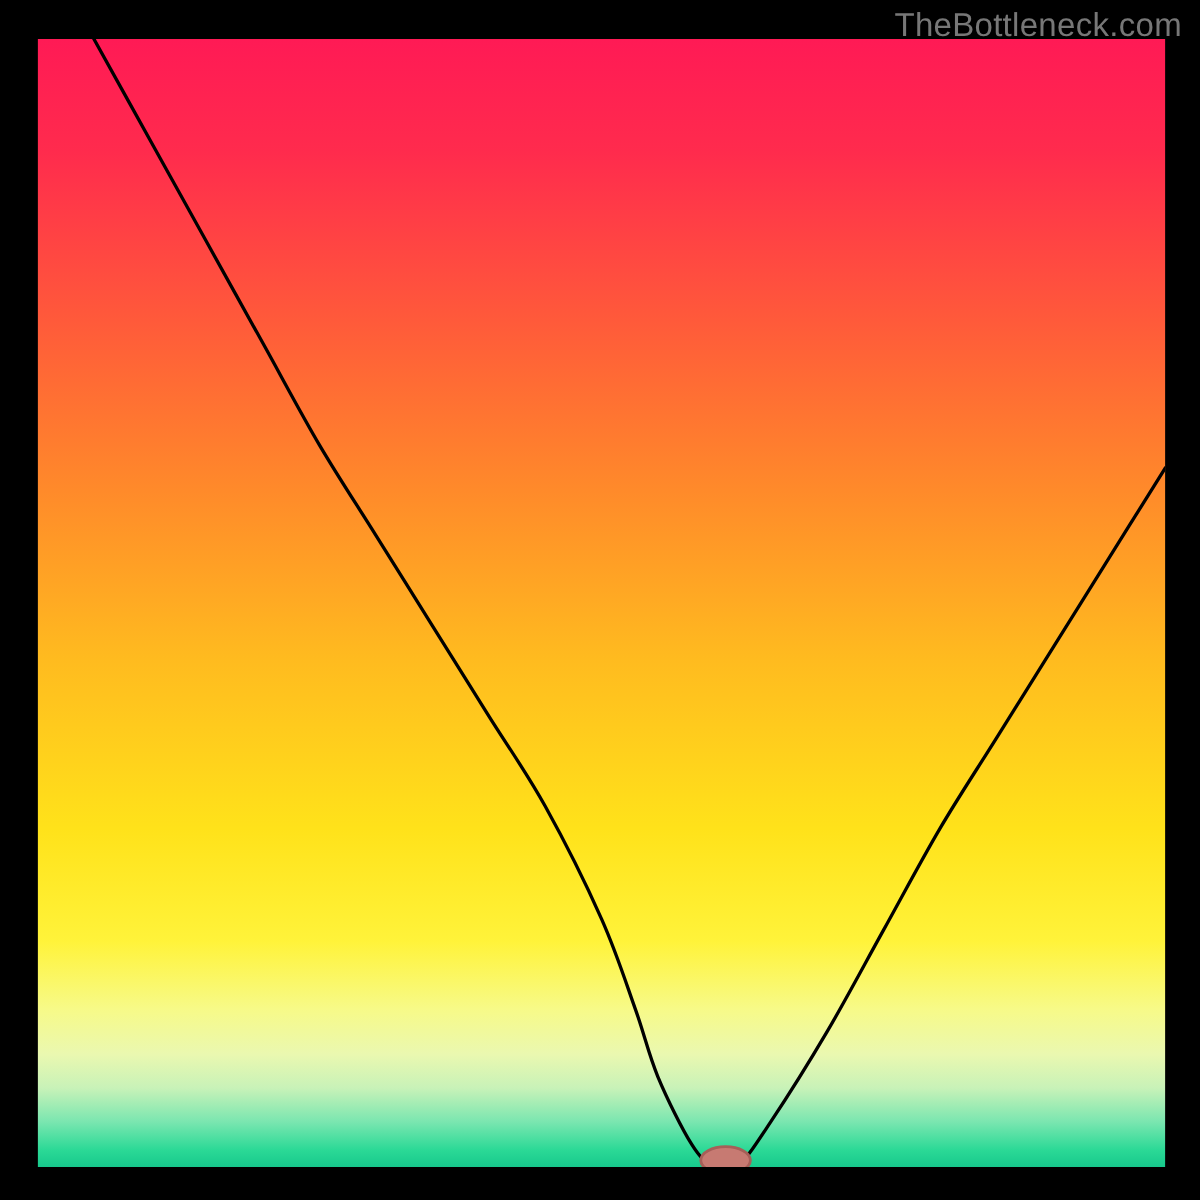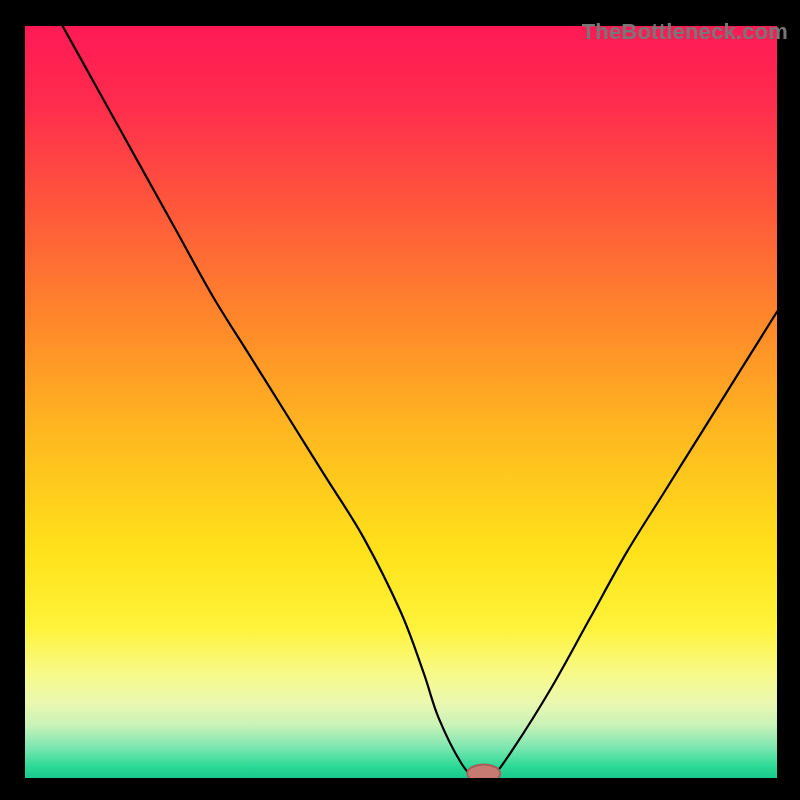--- a/index.html
+++ b/index.html
@@ -12,25 +12,25 @@
     font-family: Arial, Helvetica, sans-serif;
   }
   .frame {
     position: relative;
     width: 800px;
     height: 800px;
     background: #000;
   }
   .watermark {
     position: absolute;
-    top: 19px;
+    top: 4px;
     right: 12px;
     color: #777;
     font-size: 22px;
-    font-weight: 700;
+    font-weight: 400;
     letter-spacing: 0.2px;
     z-index: 5;
     user-select: none;
   }
   .plot {
     position: absolute;
     left: 25px;
     top: 26px;
     width: 752px;
     height: 752px;

